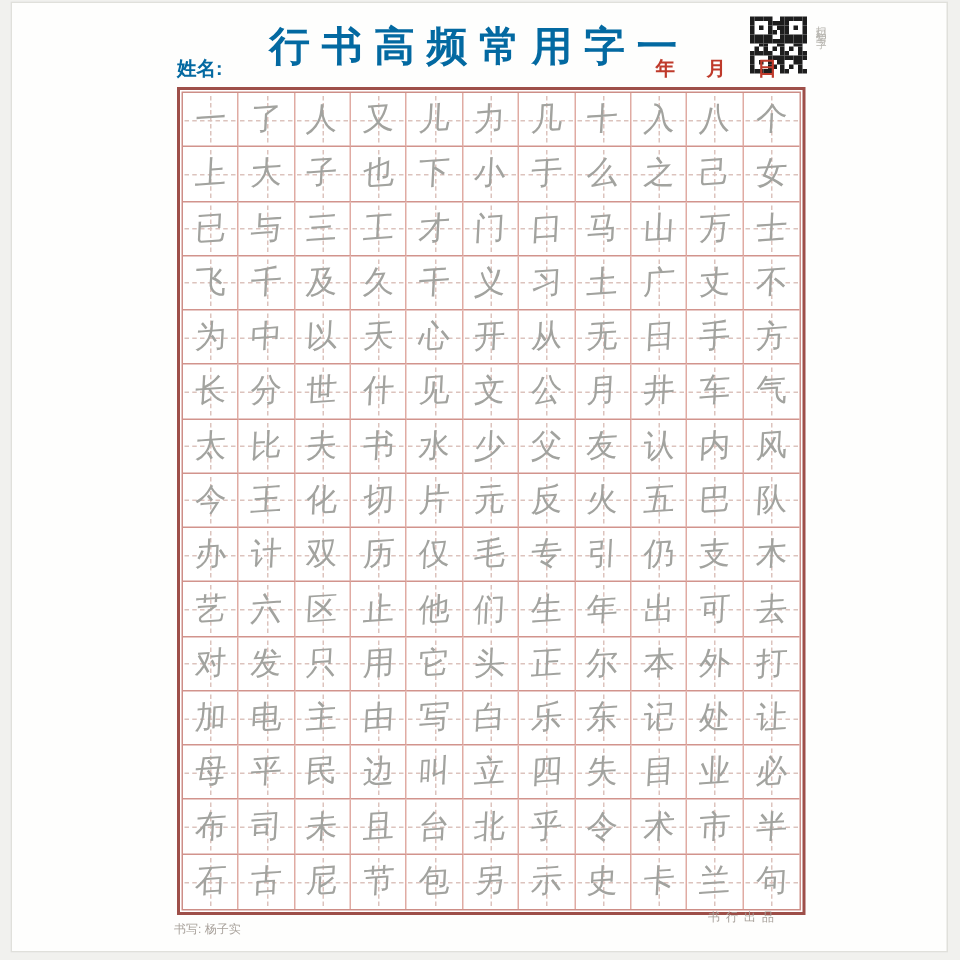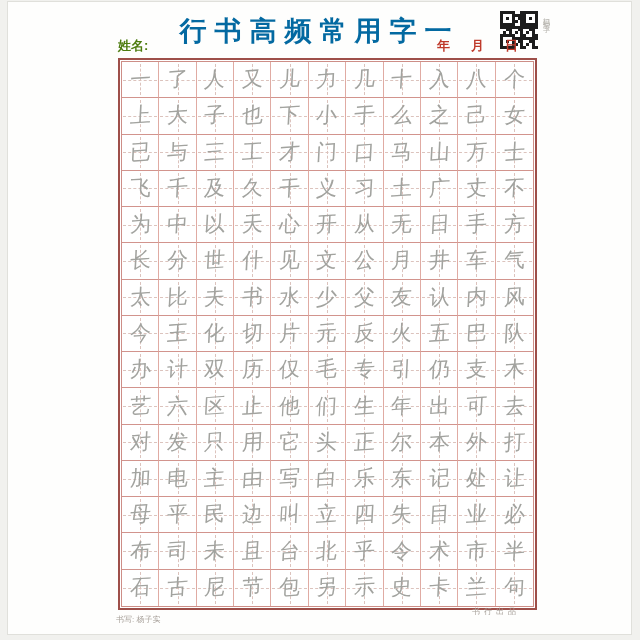--- a/index.html
+++ b/index.html
@@ -24,21 +24,21 @@
     background:#fff;
   }
   .qb{background:transparent}
   .qb.on{background:#1d1d1d}
   .qr-caption{
     position:absolute;left:533px;top:10px;writing-mode:vertical-rl;
     font-size:7px;color:#b7b5af;letter-spacing:2px;
   }
   .name-label{
     position:absolute;left:110px;top:35px;
-    font-size:13px;font-weight:bold;color:#4d7c0f;
+    font-size:13px;font-weight:bold;color:#0369a1;
   }
   .date-labels{
     position:absolute;right:113px;top:35px;display:flex;gap:21px;
     font-size:13px;font-weight:bold;color:#bf3a2b;
   }
   .grid-outer{
     position:absolute;left:110px;top:56px;width:419px;height:552px;
     border:2px solid #9e4f49;background:#fff;padding:1px;box-sizing:border-box;
   }
   .grid-inner{

